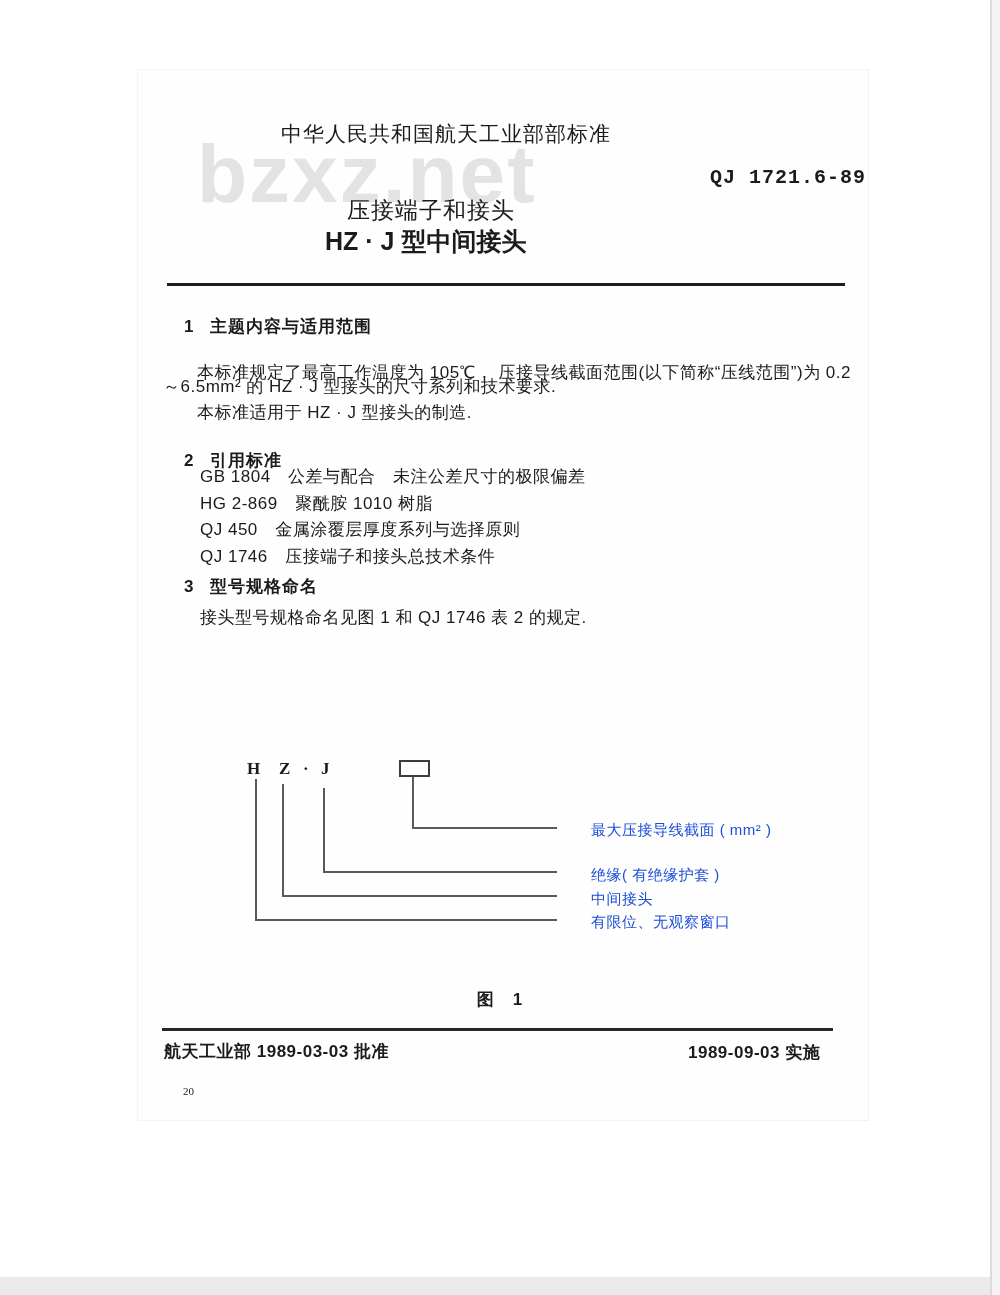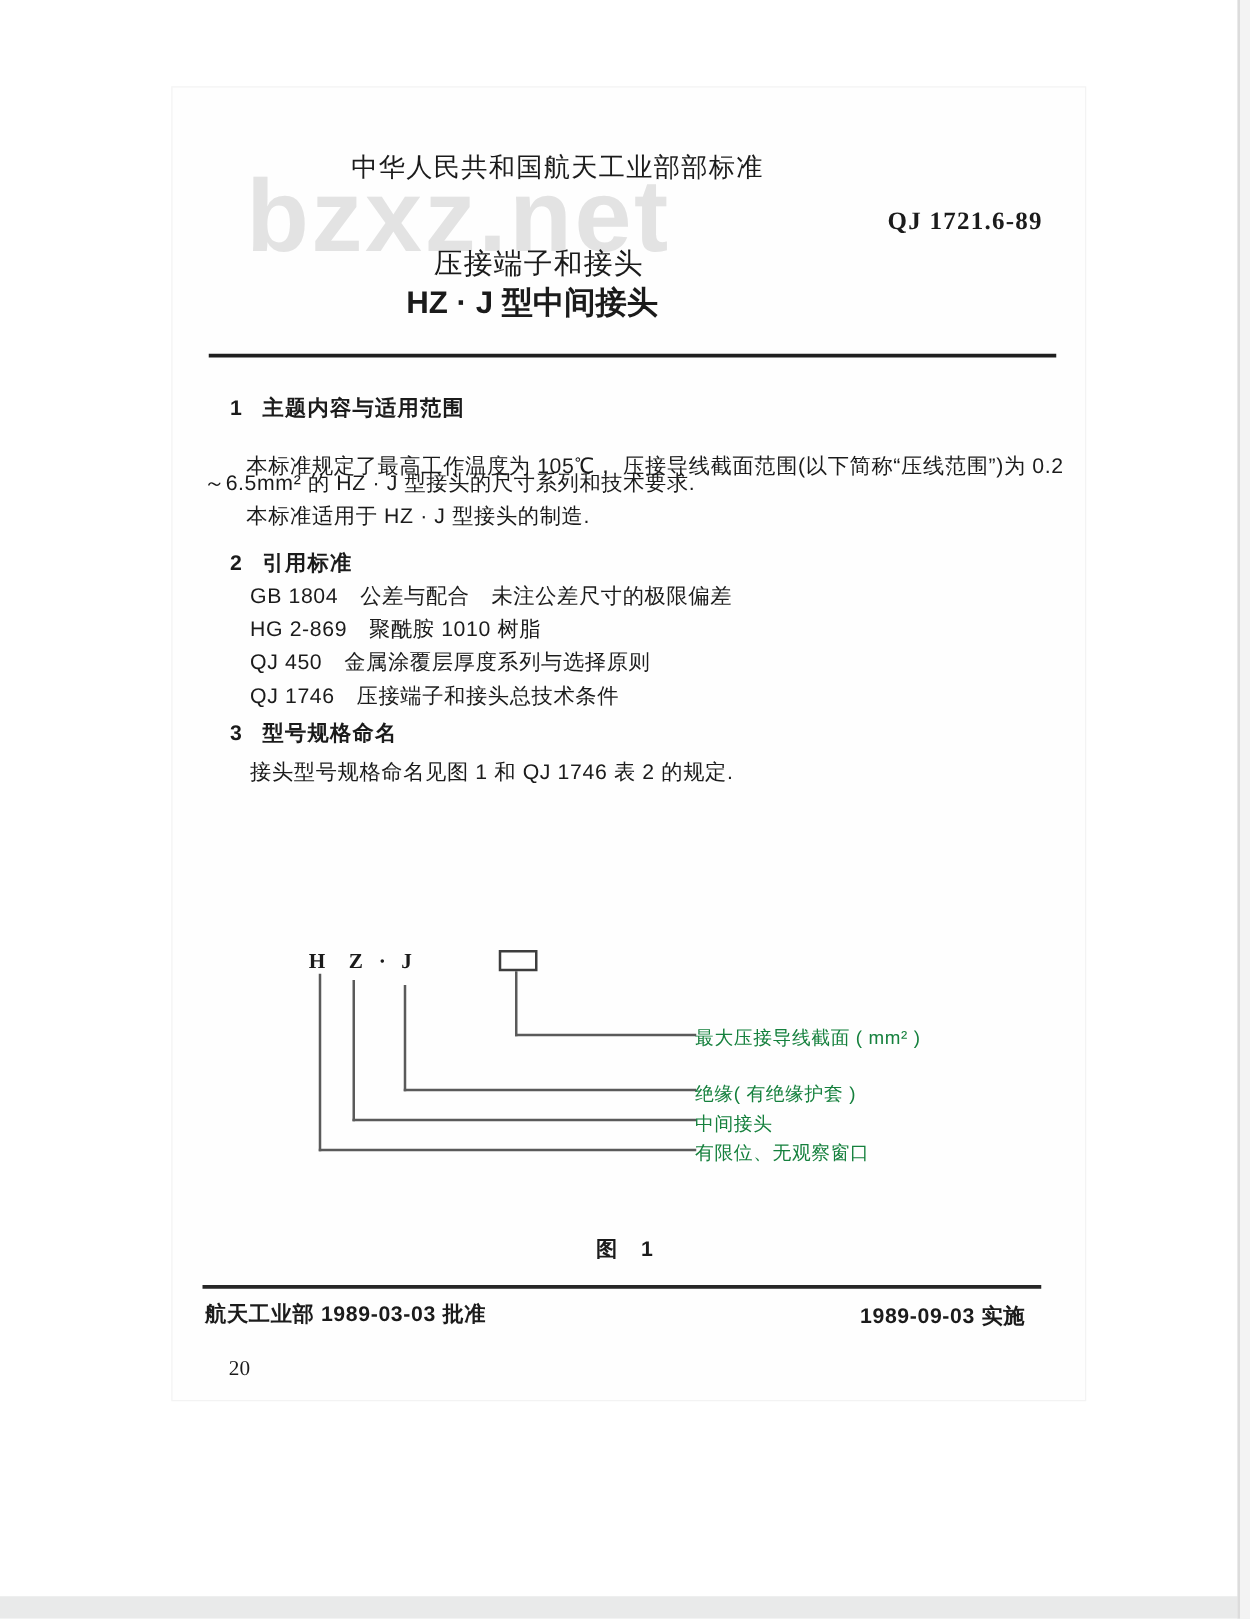--- a/index.html
+++ b/index.html
@@ -16,30 +16,30 @@
           background: #fefefe; box-shadow: 0 0 0 1px #f3f3f3; }
 
   .abs { position: absolute; }
 
   .watermark { left: 197px; top: 133px; font-size: 82px; font-weight: bold;
                font-family: Liberation Sans, sans-serif; color: #e3e3e3; letter-spacing: 2px;
                line-height: 1; z-index: 0; }
 
   .org-line   { left: 281px; top: 120px; font-size: 21px; font-weight: normal; letter-spacing: 1px; z-index: 1; }
   .std-no     { left: 710px; top: 166px; font-size: 20px; font-weight: bold;
-                font-family: Liberation Serif, serif; letter-spacing: 1px; z-index: 1; }
+                font-family: Liberation Mono, monospace; letter-spacing: 1px; z-index: 1; }
   .title-1    { left: 347px; top: 195px; font-size: 23px; font-weight: normal; letter-spacing: 1px; z-index: 1; }
   .title-2    { left: 325px; top: 225px; font-size: 25px; font-weight: bold; z-index: 1; }
 
   .rule-title { left: 167px; top: 283px; width: 678px; height: 3px; background: #1f1f1f; }
 
   .sec-head { font-size: 17px; font-weight: bold; letter-spacing: 1px; margin-left: 16px; }
   .sec-head .sec-no { display: inline-block; width: 26px; letter-spacing: 0; }
   .sh-1 { left: 168px; top: 315px; }
-  .sh-2 { left: 168px; top: 439px; }
+  .sh-2 { left: 168px; top: 449px; }
   .sh-3 { left: 168px; top: 575px; }
 
   .body-line { font-size: 17px; letter-spacing: 0.5px; white-space: nowrap; }
   .p1-l1 { left: 197px; top: 349px; margin-top: 12px; }
   .p1-l2 { left: 163px; top: 375px; }
   .p1-l3 { left: 197px; top: 401px; }
   .refs  { left: 200px; top: 464px; font-size: 17px; line-height: 26.5px; letter-spacing: 0.5px;
            white-space: pre-line; }
   .p3-l1 { left: 200px; top: 606px; }
 
@@ -47,29 +47,29 @@
   .fig-letter { font-family: "Liberation Serif", serif; font-size: 17px; font-weight: bold;
                 top: 760px; line-height: 1; }
   .fl-h { left: 247px; } .fl-z { left: 279px; } .fl-dot { left: 303px; } .fl-j { left: 321px; }
   .fig-box { left: 399px; top: 760px; width: 31px; height: 17px; border: 2px solid #3d3d3d;
              background: #fefefe; }
   .conn { border-left: 2px solid #5a5a5a; border-bottom: 2px solid #5a5a5a; }
   .conn-box { left: 412px; top: 777px; width: 145px; height: 52px; }
   .conn-j   { left: 323px; top: 788px; width: 234px; height: 85px; }
   .conn-z   { left: 282px; top: 784px; width: 275px; height: 113px; }
   .conn-h   { left: 255px; top: 779px; width: 302px; height: 142px; }
-  .fig-label { left: 556px; font-size: 15px; letter-spacing: 0.5px; white-space: nowrap; color: #15803d; }
+  .fig-label { left: 591px; font-size: 15px; letter-spacing: 0.5px; white-space: nowrap; color: #1d4ed8; }
   .fg-0 { top: 821px; } .fg-1 { top: 866px; } .fg-2 { top: 890px; } .fg-3 { top: 913px; }
   .fig-caption { left: 450px; top: 988px; width: 100px; text-align: center; font-size: 17px;
                  font-weight: bold; letter-spacing: 1px; }
 
   .rule-footer { left: 162px; top: 1028px; width: 671px; height: 3px; background: #262626; }
   .foot-left  { left: 164px; top: 1040px; font-size: 17px; font-weight: bold; letter-spacing: 0.5px; }
   .foot-right { left: 688px; top: 1041px; font-size: 17px; font-weight: bold; letter-spacing: 0.5px; }
-  .page-no    { left: 183px; top: 1085px; font-size: 17px; font-family: "Liberation Serif", serif; }
+  .page-no    { left: 183px; top: 1085px; font-size: 11px; font-family: "Liberation Serif", serif; }
 </style>
 </head>
 <body>
 
 <div class="page"></div>
 
 <div class="abs watermark">bzxz.net</div>
 
 <div class="abs org-line">中华人民共和国航天工业部部标准</div>
 <div class="abs std-no">QJ 1721.6-89</div>

